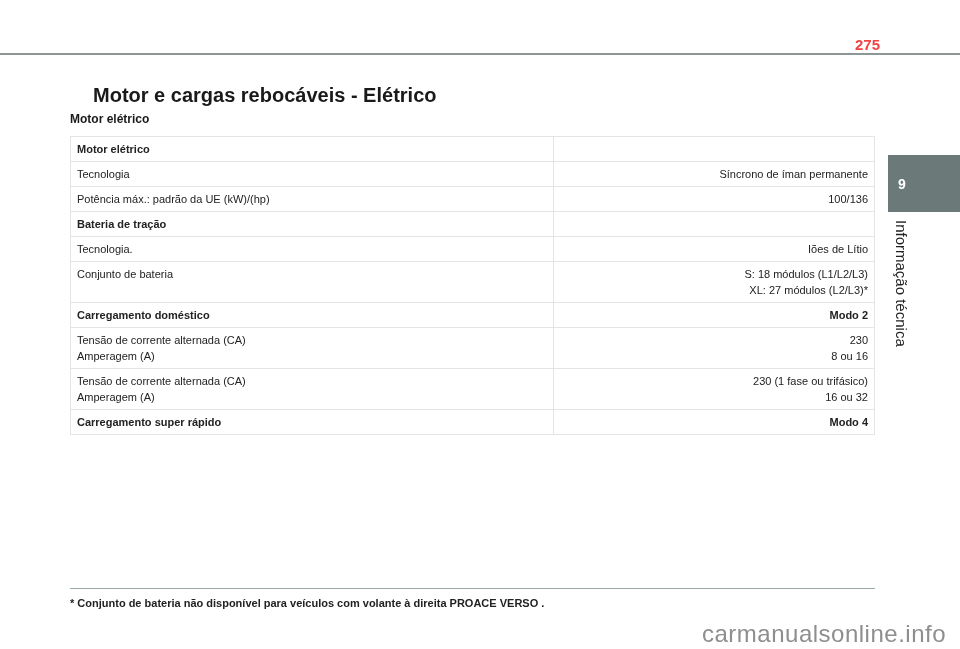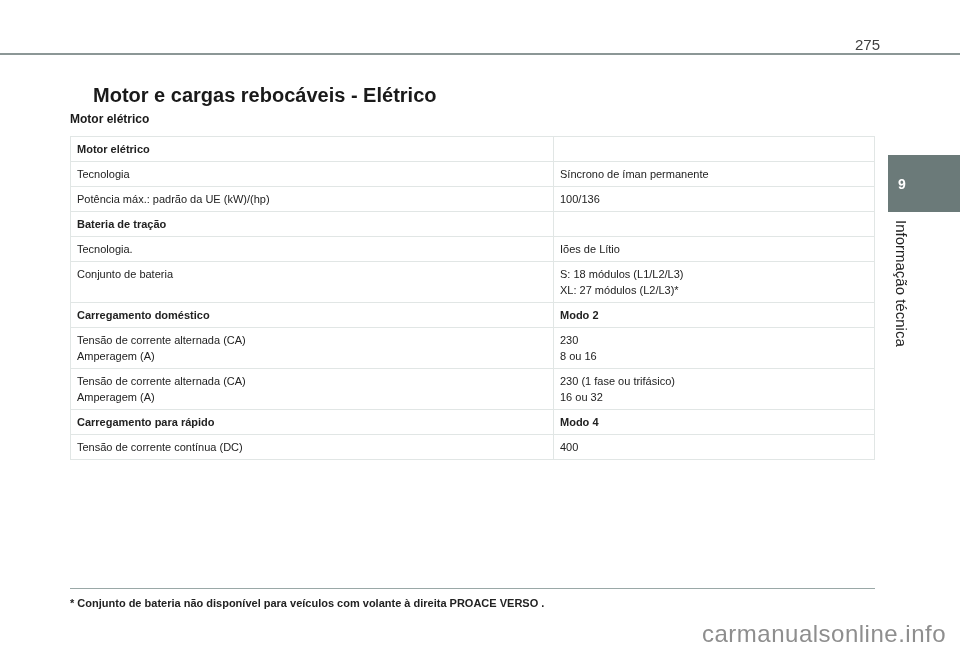--- a/index.html
+++ b/index.html
@@ -2,42 +2,42 @@
 <html><head>
 <meta charset="utf-8">
 <style>
   html, body { margin: 0; padding: 0; }
   body {
     width: 960px; height: 649px; position: relative; overflow: hidden;
     background: #ffffff; font-family: "Liberation Sans", sans-serif; color: #1a1a1a;
   }
   .page-number {
     position: absolute; right: 80px; top: 36px;
-    font-size: 15px; font-weight: normal; color: #404040;
+    font-size: 15px; font-weight: bold; color: #ef4444;
   }
   .header-rule {
     position: absolute; left: 0; right: 0; top: 53px; height: 2px; background: #8c9796;
   }
   .section-title {
     position: absolute; left: 70px; top: 84px;
     font-size: 20px; font-weight: bold; color: #1a1a1a; letter-spacing: 0; margin-left: 23px;
   }
   .sub-title {
     position: absolute; left: 70px; top: 112px;
     font-size: 12px; font-weight: bold; color: #1a1a1a;
   }
   table.spec {
     position: absolute; left: 70px; top: 136px; width: 805px;
     border-collapse: collapse; font-size: 11px; color: #222;
   }
   table.spec td {
     border: 1px solid #e1e6e5; padding: 4px 6px; vertical-align: top; line-height: 16px;
   }
   table.spec td.k { width: 470px; }
-  table.spec td.v { text-align: left; }
+  table.spec td.v { text-align: right; }
   table.spec tr.hdr td { font-weight: bold; }
   .side-tab {
     position: absolute; left: 888px; top: 155px; width: 72px; height: 57px;
     background: #6b7a79; color: #fff; font-size: 14px; font-weight: bold;
     display: flex; align-items: center; padding-left: 10px; box-sizing: border-box;
   }
   .side-label {
     position: absolute; left: 893px; top: 220px;
     writing-mode: vertical-rl; font-size: 15px; color: #222;
   }
@@ -108,26 +108,22 @@
       <td class="k">
         <div>Tensão de corrente alternada (CA)</div>
         <div>Amperagem (A)</div>
       </td>
       <td class="v">
         <div>230 (1 fase ou trifásico)</div>
         <div>16 ou 32</div>
       </td>
     </tr>
     <tr class="hdr">
-      <td class="k">Carregamento para rápido</td>
+      <td class="k">Carregamento super rápido</td>
       <td class="v">Modo 4</td>
-    </tr>
-    <tr>
-      <td class="k">Tensão de corrente contínua (DC)</td>
-      <td class="v">400</td>
     </tr>
   </tbody>
 </table>
 
 <div class="side-tab">
   <span>9</span>
 </div>
 <div class="side-label">Informação técnica</div>
 
 <div class="footnote-rule"></div>

